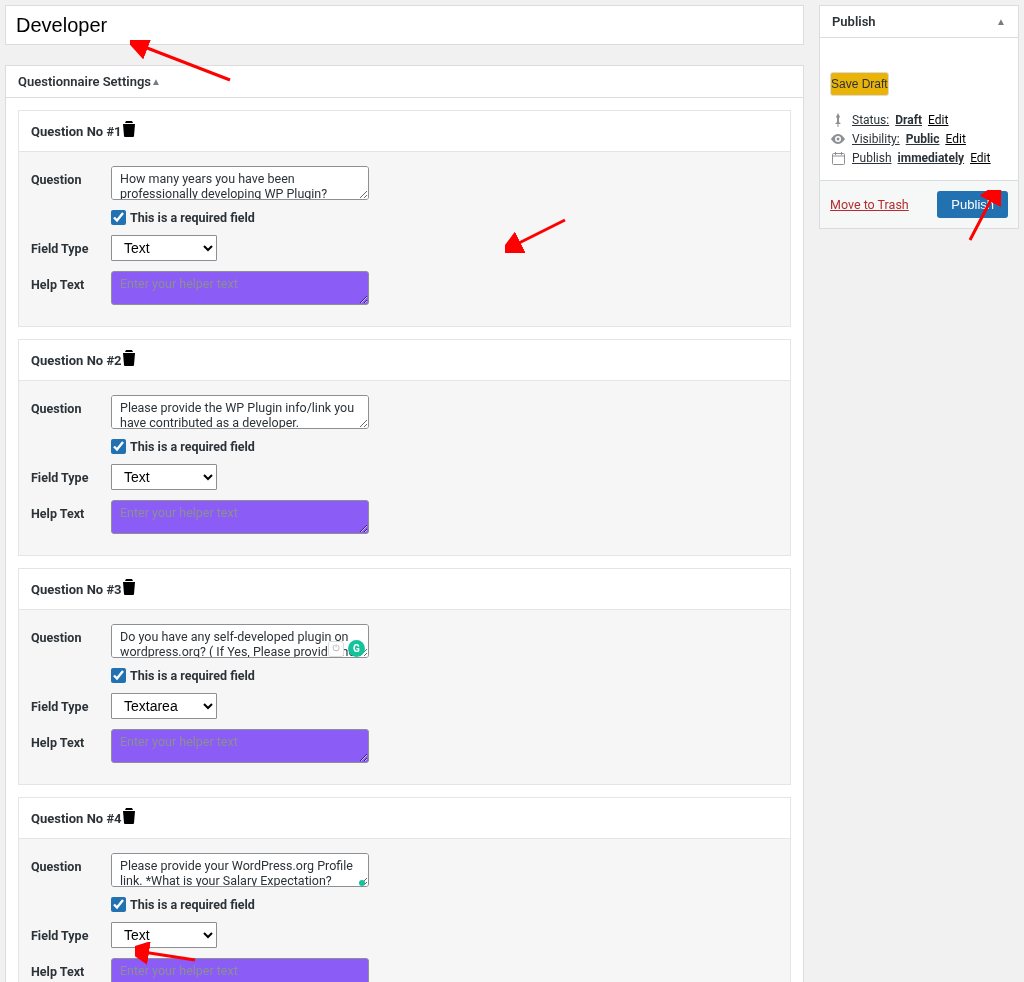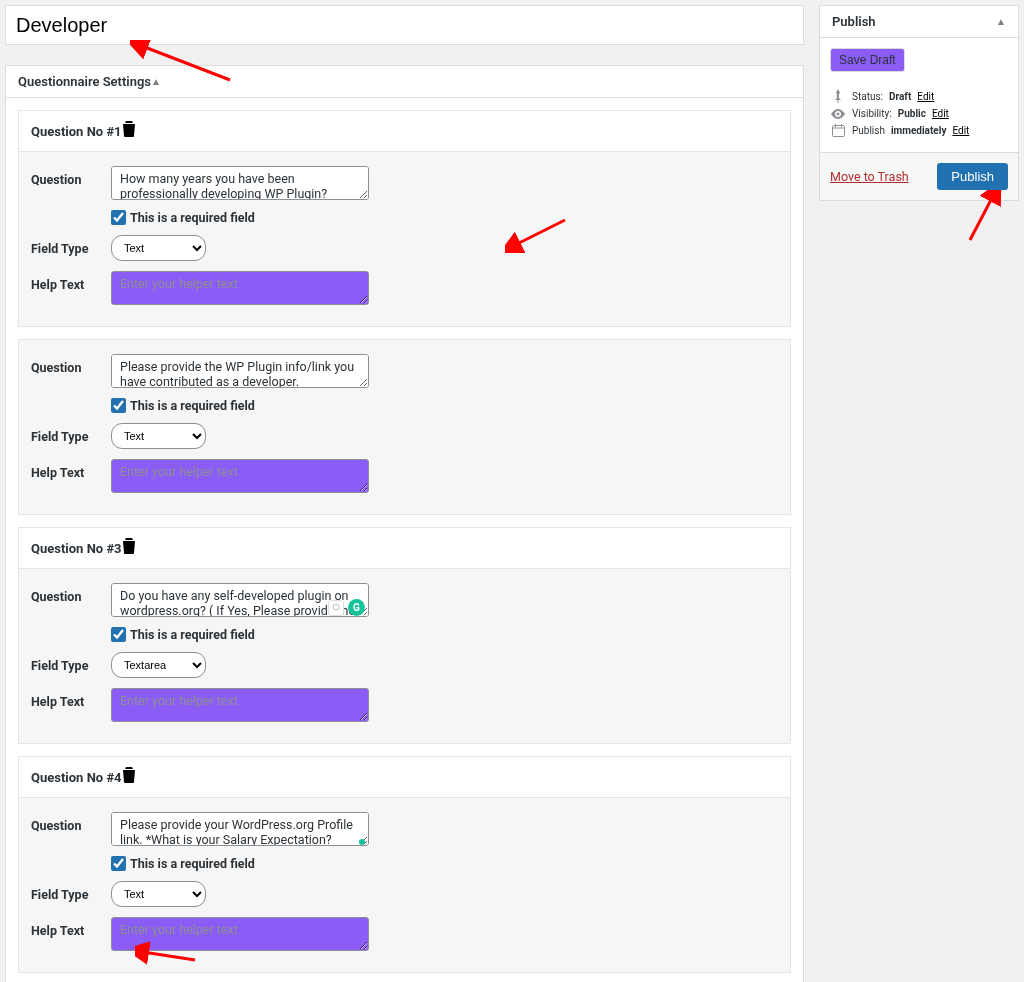--- a/index.html
+++ b/index.html
@@ -19,29 +19,29 @@
 .form-row:last-child { margin-bottom: 0; }
 .form-label { width: 80px; font-weight: 700; font-size: 12.5px; padding-top: 6px; }
 .form-control { flex: 1; }
 .q-textarea { width: 258px; height: 34px; border: 1px solid #8c8f94; border-radius: 3px; padding: 4px 8px; font-family: inherit; font-size: 12.5px; resize: both; background: #fff; color: #2c3338; }
 .q-textarea::placeholder { color: #8c8f94; }
 .ht-textarea { width: 258px; height: 34px; border: 1px solid #8c8f94; border-radius: 3px; padding: 4px 8px; font-family: inherit; font-size: 12.5px; resize: both; background: #8b5cf6; }
 .ht-textarea::placeholder { color: #8c8f94; }
 .check-row { margin-top: 6px; }
 .check-row input { accent-color: #2271b1; width:15px; height:15px; vertical-align:middle; }
 .check-row label { font-weight: 700; font-size: 12.5px; margin-left: 4px; vertical-align:middle;}
-.select-field { border: 1px solid #8c8f94; border-radius: 11px; background: #fff; padding: 2px 22px 2px 8px; font-size: 11px; height: 26px; }
+.select-field { border: 1px solid #8c8f94; border-radius: 1px; background: #fff; padding: 2px 22px 2px 8px; font-size: 14px; height: 26px; }
 .trash-icon { cursor: pointer; font-size: 15px; }
 .publish-box { background: #fff; border: 1px solid #dcdcde; }
 .publish-head { border-bottom: 1px solid #dcdcde; padding: 8px 12px; font-weight: 600; display: flex; justify-content: space-between; align-items: center; cursor:pointer; }
 .publish-head .triangle { font-size: 10px; color: #787c82; }
 .publish-body {}
 .minor-actions { padding: 10px 10px 8px 10px; }
-.save-draft { background: #8b5cf6; border: 1px solid #dcdcde; color: #2c3338; padding: 4px 8px; font-size: 12px; border-radius: 3px; cursor: pointer; }
-.misc-section { padding: 4px 10px 10px 10px; font-size: 10px; }
+.save-draft { background: #eab308; border: 1px solid #dcdcde; color: #2c3338; padding: 4px 0; font-size: 12px; border-radius: 3px; cursor: pointer; margin-top: 24px; }
+.misc-section { padding: 4px 10px 10px 10px; font-size: 12px; text-decoration: underline; }
 .misc-row { display: flex; align-items: center; gap: 6px; margin: 5px 0; color:#2c3338; }
 .misc-row .icon { width: 16px; color: #8c8f94; display:inline-flex; justify-content:center; }
 .misc-row a { color: #000000; text-decoration: underline; cursor:pointer; }
 .publish-footer { border-top: 1px solid #dcdcde; padding: 10px; display: flex; justify-content: space-between; align-items: center; background:#f6f7f7; }
 .trash-link { color: #b32d2e; text-decoration: underline; font-size: 12.5px; cursor:pointer; }
 .publish-btn { background: #2271b1; color: #fff; border: none; padding: 6px 14px; font-size: 13px; border-radius: 3px; cursor: pointer; }
 .arrow { position: absolute; pointer-events:none; }
 .arrow svg { display:block; }
 .ta-wrap { position: relative; display:inline-block; }
 .gram-badge { position:absolute; right:4px; bottom:4px; display:flex; gap:4px; align-items:center; pointer-events:none; }
@@ -77,20 +77,26 @@
                 <div class="form-label">Field Type</div>
                 <div class="form-control"><select class="select-field"><option>Text</option><option>Textarea</option></select></div>
               </div>
               <div class="form-row">
                 <div class="form-label">Help Text</div>
                 <div class="form-control"><textarea class="ht-textarea" placeholder="Enter your helper text" style=""></textarea></div>
               </div>
             </div>
           </div>
           <div class="question-group">
+            <div class="question-header">
+              <span>Question No #2</span>
+              <span class="trash-icon"><svg width="14" height="16" viewBox="0 0 14 16">
+                  <path fill="#000" d="M1 3h12l-1 12a1 1 0 01-1 1H3a1 1 0 01-1-1L1 3zm3-3h6l1 2H3l1-2z"></path>
+                </svg></span>
+            </div>
             <div class="question-body">
               <div class="form-row">
                 <div class="form-label">Question</div>
                 <div class="form-control"><div class="ta-wrap"><textarea class="q-textarea" style="">Please provide the WP Plugin info/link you have contributed as a developer.</textarea></div><div class="check-row"><input type="checkbox" checked="" style=""><label>This is a required field</label></div></div>
               </div>
               <div class="form-row">
                 <div class="form-label">Field Type</div>
                 <div class="form-control"><select class="select-field"><option>Text</option><option>Textarea</option></select></div>
               </div>
               <div class="form-row">

